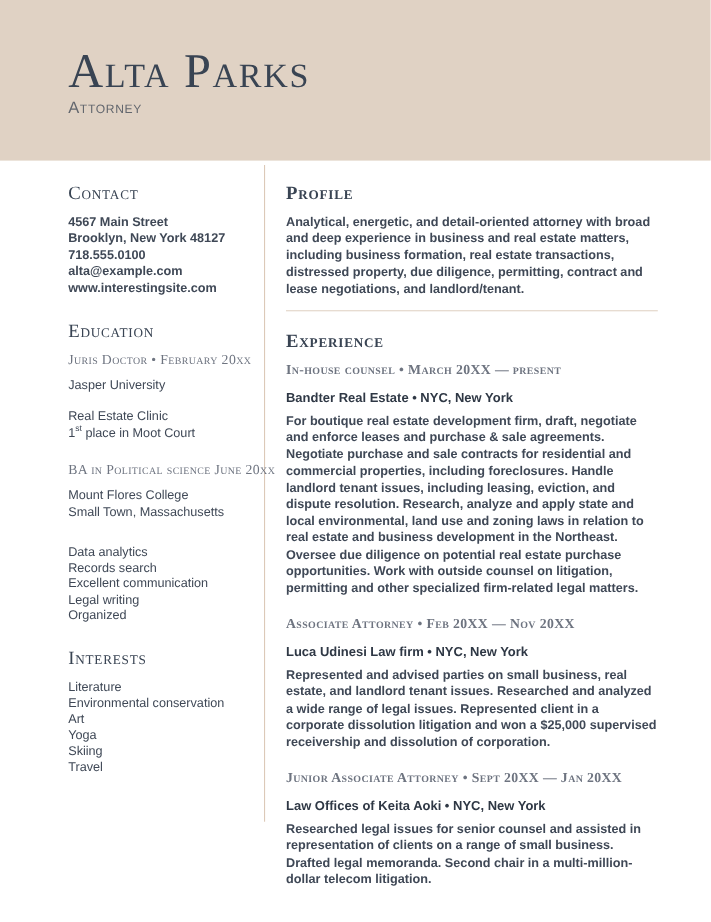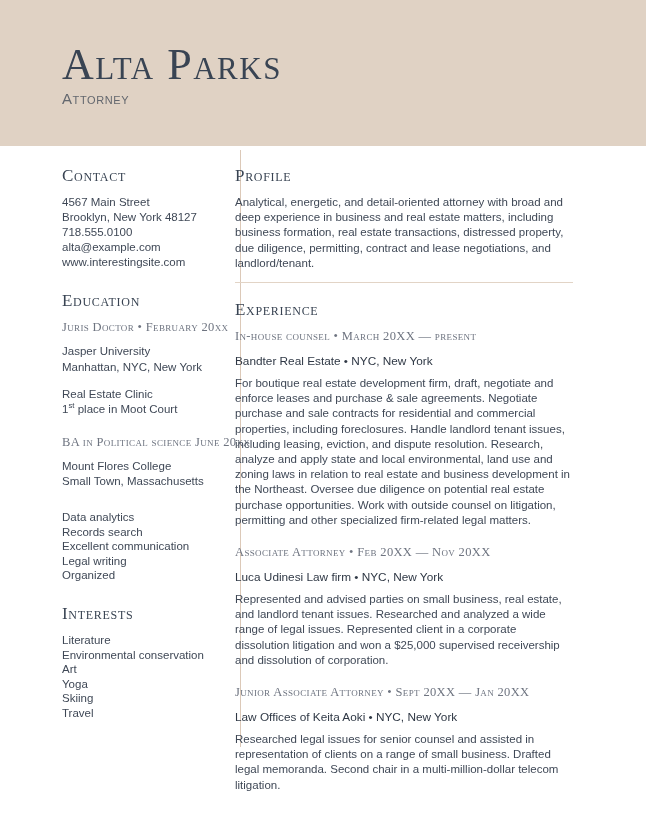--- a/index.html
+++ b/index.html
@@ -69,23 +69,24 @@
   .left-col {
     position: absolute;
     left: 62px;
     top: 166px;
     width: 168px;
   }
 
   
   .right-col {
     position: absolute;
-    left: 235px;
+    left: 260px;
     top: 166px;
     width: 338px;
+    font-weight: bold;
   }
 
   .section-heading {
     font-family: "Liberation Serif", serif;
     font-variant: small-caps;
     font-size: 17px;
     letter-spacing: 0.7px;
     color: #394453;
     margin: 0 0 9px 0;
   }
@@ -94,20 +95,21 @@
   }
 
   .body-line {
     font-size: 11.5px;
     line-height: 15.1px;
     color: #3f4856;
   }
 
   .contact-list .body-line {
     white-space: nowrap;
+    font-weight: bold;
   }
 
   .meta-line {
     font-family: "Liberation Serif", serif;
     font-variant: small-caps;
     font-size: 12.5px;
     letter-spacing: 0.35px;
     color: #6e7480;
     margin: 0 0 9px 0;
     white-space: nowrap;
@@ -195,21 +197,20 @@
       </div>
     </div>
 
     <div class="section-block">
       <div class="section-heading">Education</div>
 
       <div class="edu-block">
         <div class="meta-line">Juris Doctor • February 20xx</div>
         <div class="edu-entry">
           <div class="body-line">Jasper University</div>
-          <div class="body-line">Manhattan, NYC, New York</div>
         </div>
         <div class="edu-entry">
           <div class="body-line">Real Estate Clinic</div>
           <div class="body-line">1<sup>st</sup> place in Moot Court</div>
         </div>
       </div>
 
       <div class="edu-block">
         <div class="meta-line">BA in Political science June 20xx</div>
         <div class="edu-entry">

